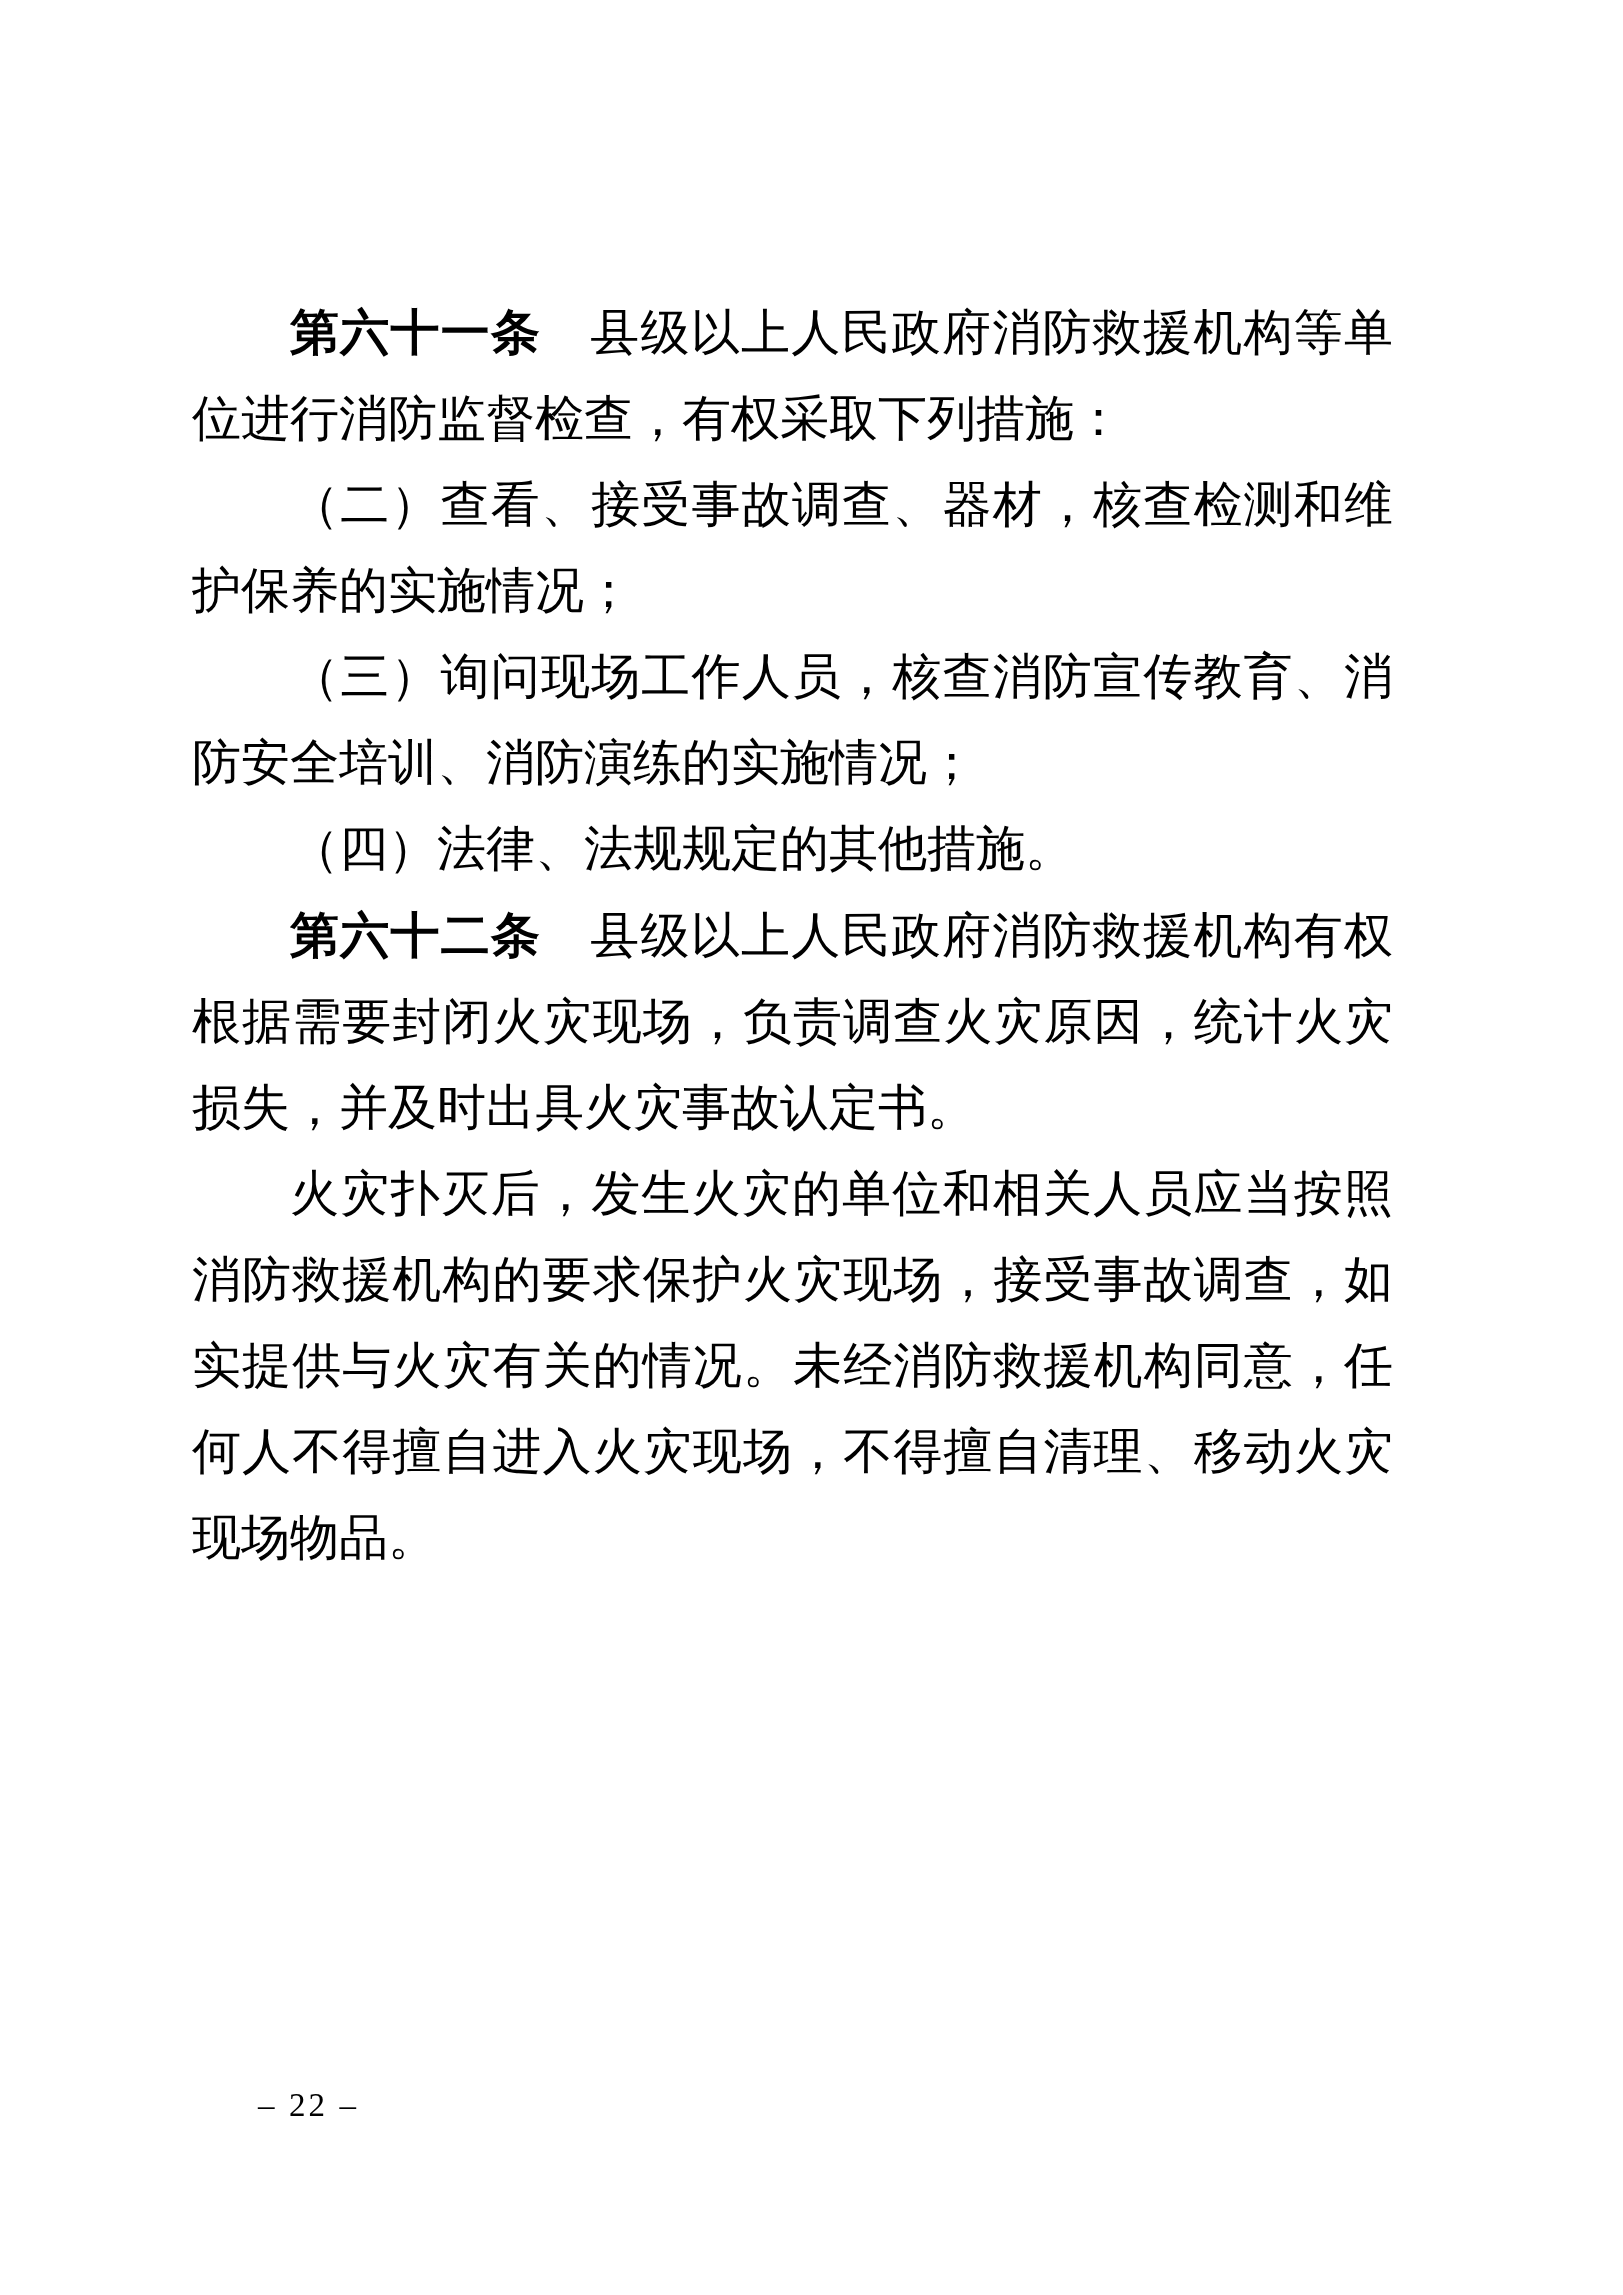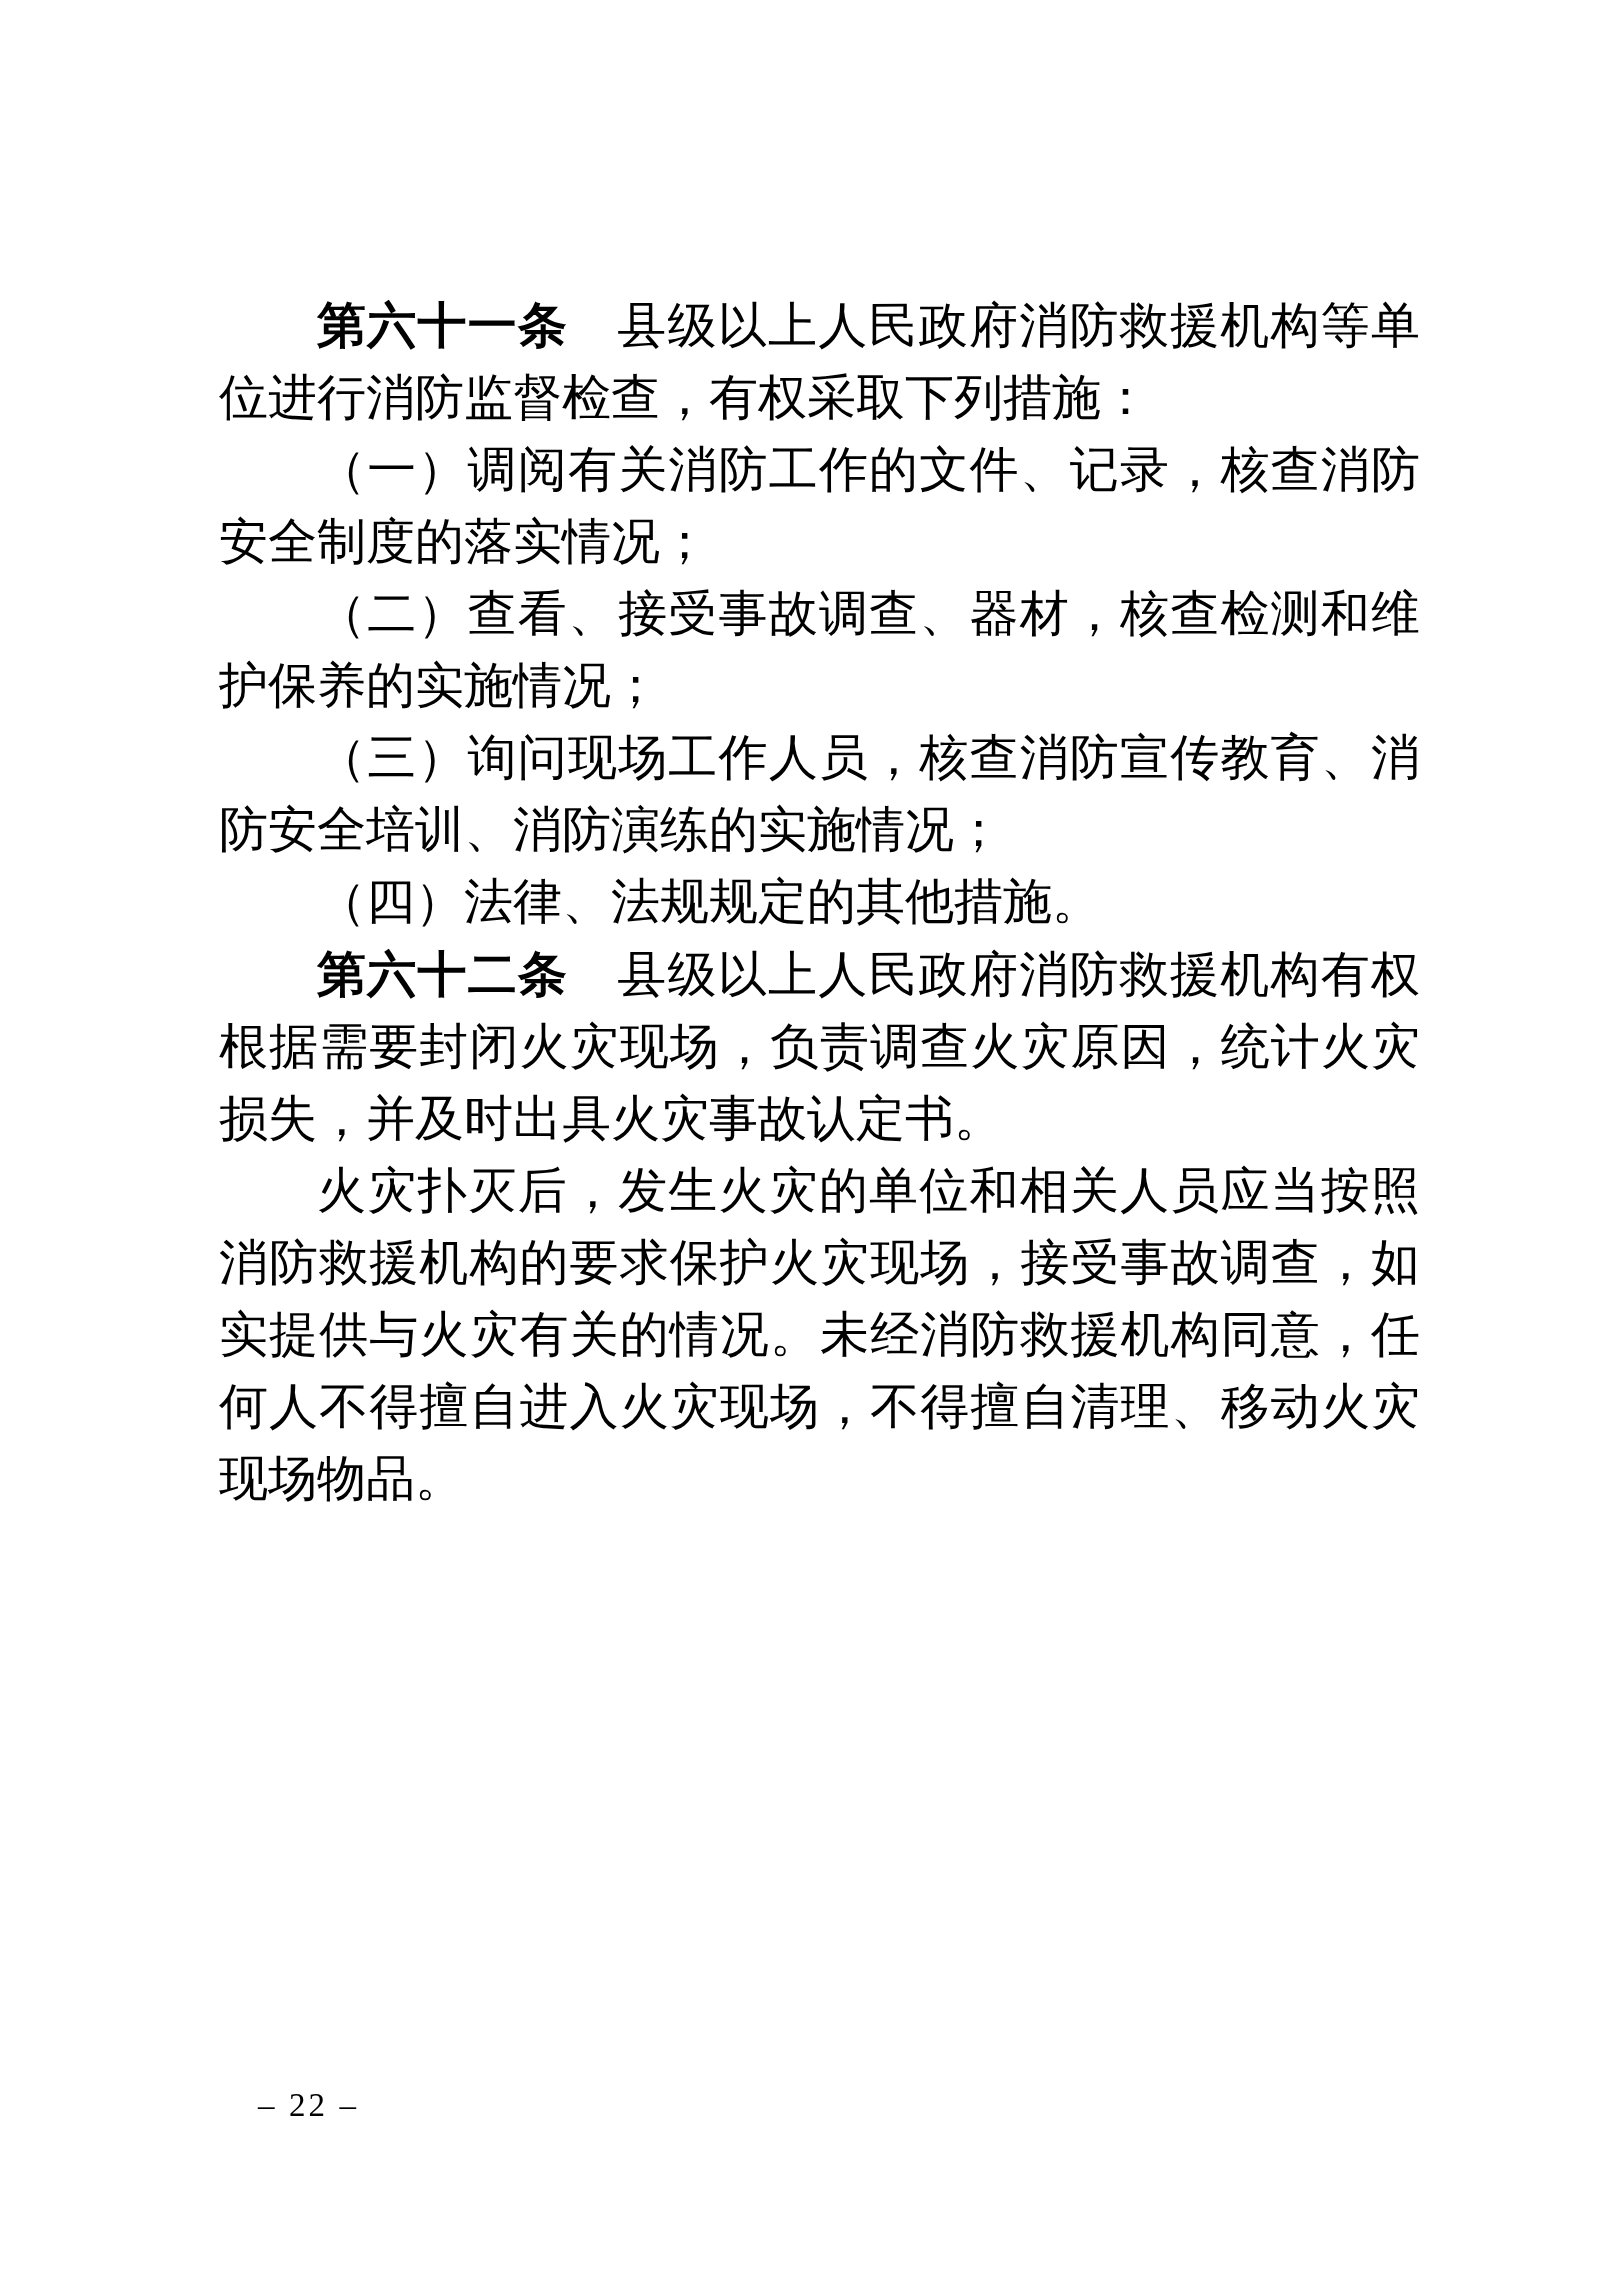--- a/index.html
+++ b/index.html
@@ -12,25 +12,25 @@
     width: 1623px;
     height: 2295px;
     margin: 0 auto;
     background: #ffffff;
     overflow: hidden;
     color: #000000;
     font-family: "Liberation Serif", "DejaVu Serif", serif;
   }
   .text-block {
     position: absolute;
-    left: 219px;
+    left: 192px;
     top: 289px;
     width: 1201px;
     font-size: 49px;
-    line-height: 72px;
+    line-height: 86px;
     text-align: justify;
     text-justify: inter-character;
   }
   .para {
     margin: 0;
     padding: 0;
     text-indent: 2em;
   }
   .article-lead {
     font-family: "Liberation Sans", "DejaVu Sans", sans-serif;
@@ -49,21 +49,20 @@
 </style>
 </head>
 <body>
 
 <div class="page">
 
   <div class="text-block">
 
     <p class="para"><span class="article-lead">第六十一条</span><span>县级以上人民政府消防救援机构等单位进行消防监督检查，有权采取下列措施：</span></p>
 
-    <p class="para"><span>（一）调阅有关消防工作的文件、记录，核查消防安全制度的落实情况；</span></p>
 
     <p class="para"><span>（二）查看、接受事故调查、器材，核查检测和维护保养的实施情况；</span></p>
 
     <p class="para"><span>（三）询问现场工作人员，核查消防宣传教育、消防安全培训、消防演练的实施情况；</span></p>
 
     <p class="para"><span>（四）法律、法规规定的其他措施。</span></p>
 
 
     <p class="para"><span class="article-lead">第六十二条</span><span>县级以上人民政府消防救援机构有权根据需要封闭火灾现场，负责调查火灾原因，统计火灾损失，并及时出具火灾事故认定书。</span></p>
 

